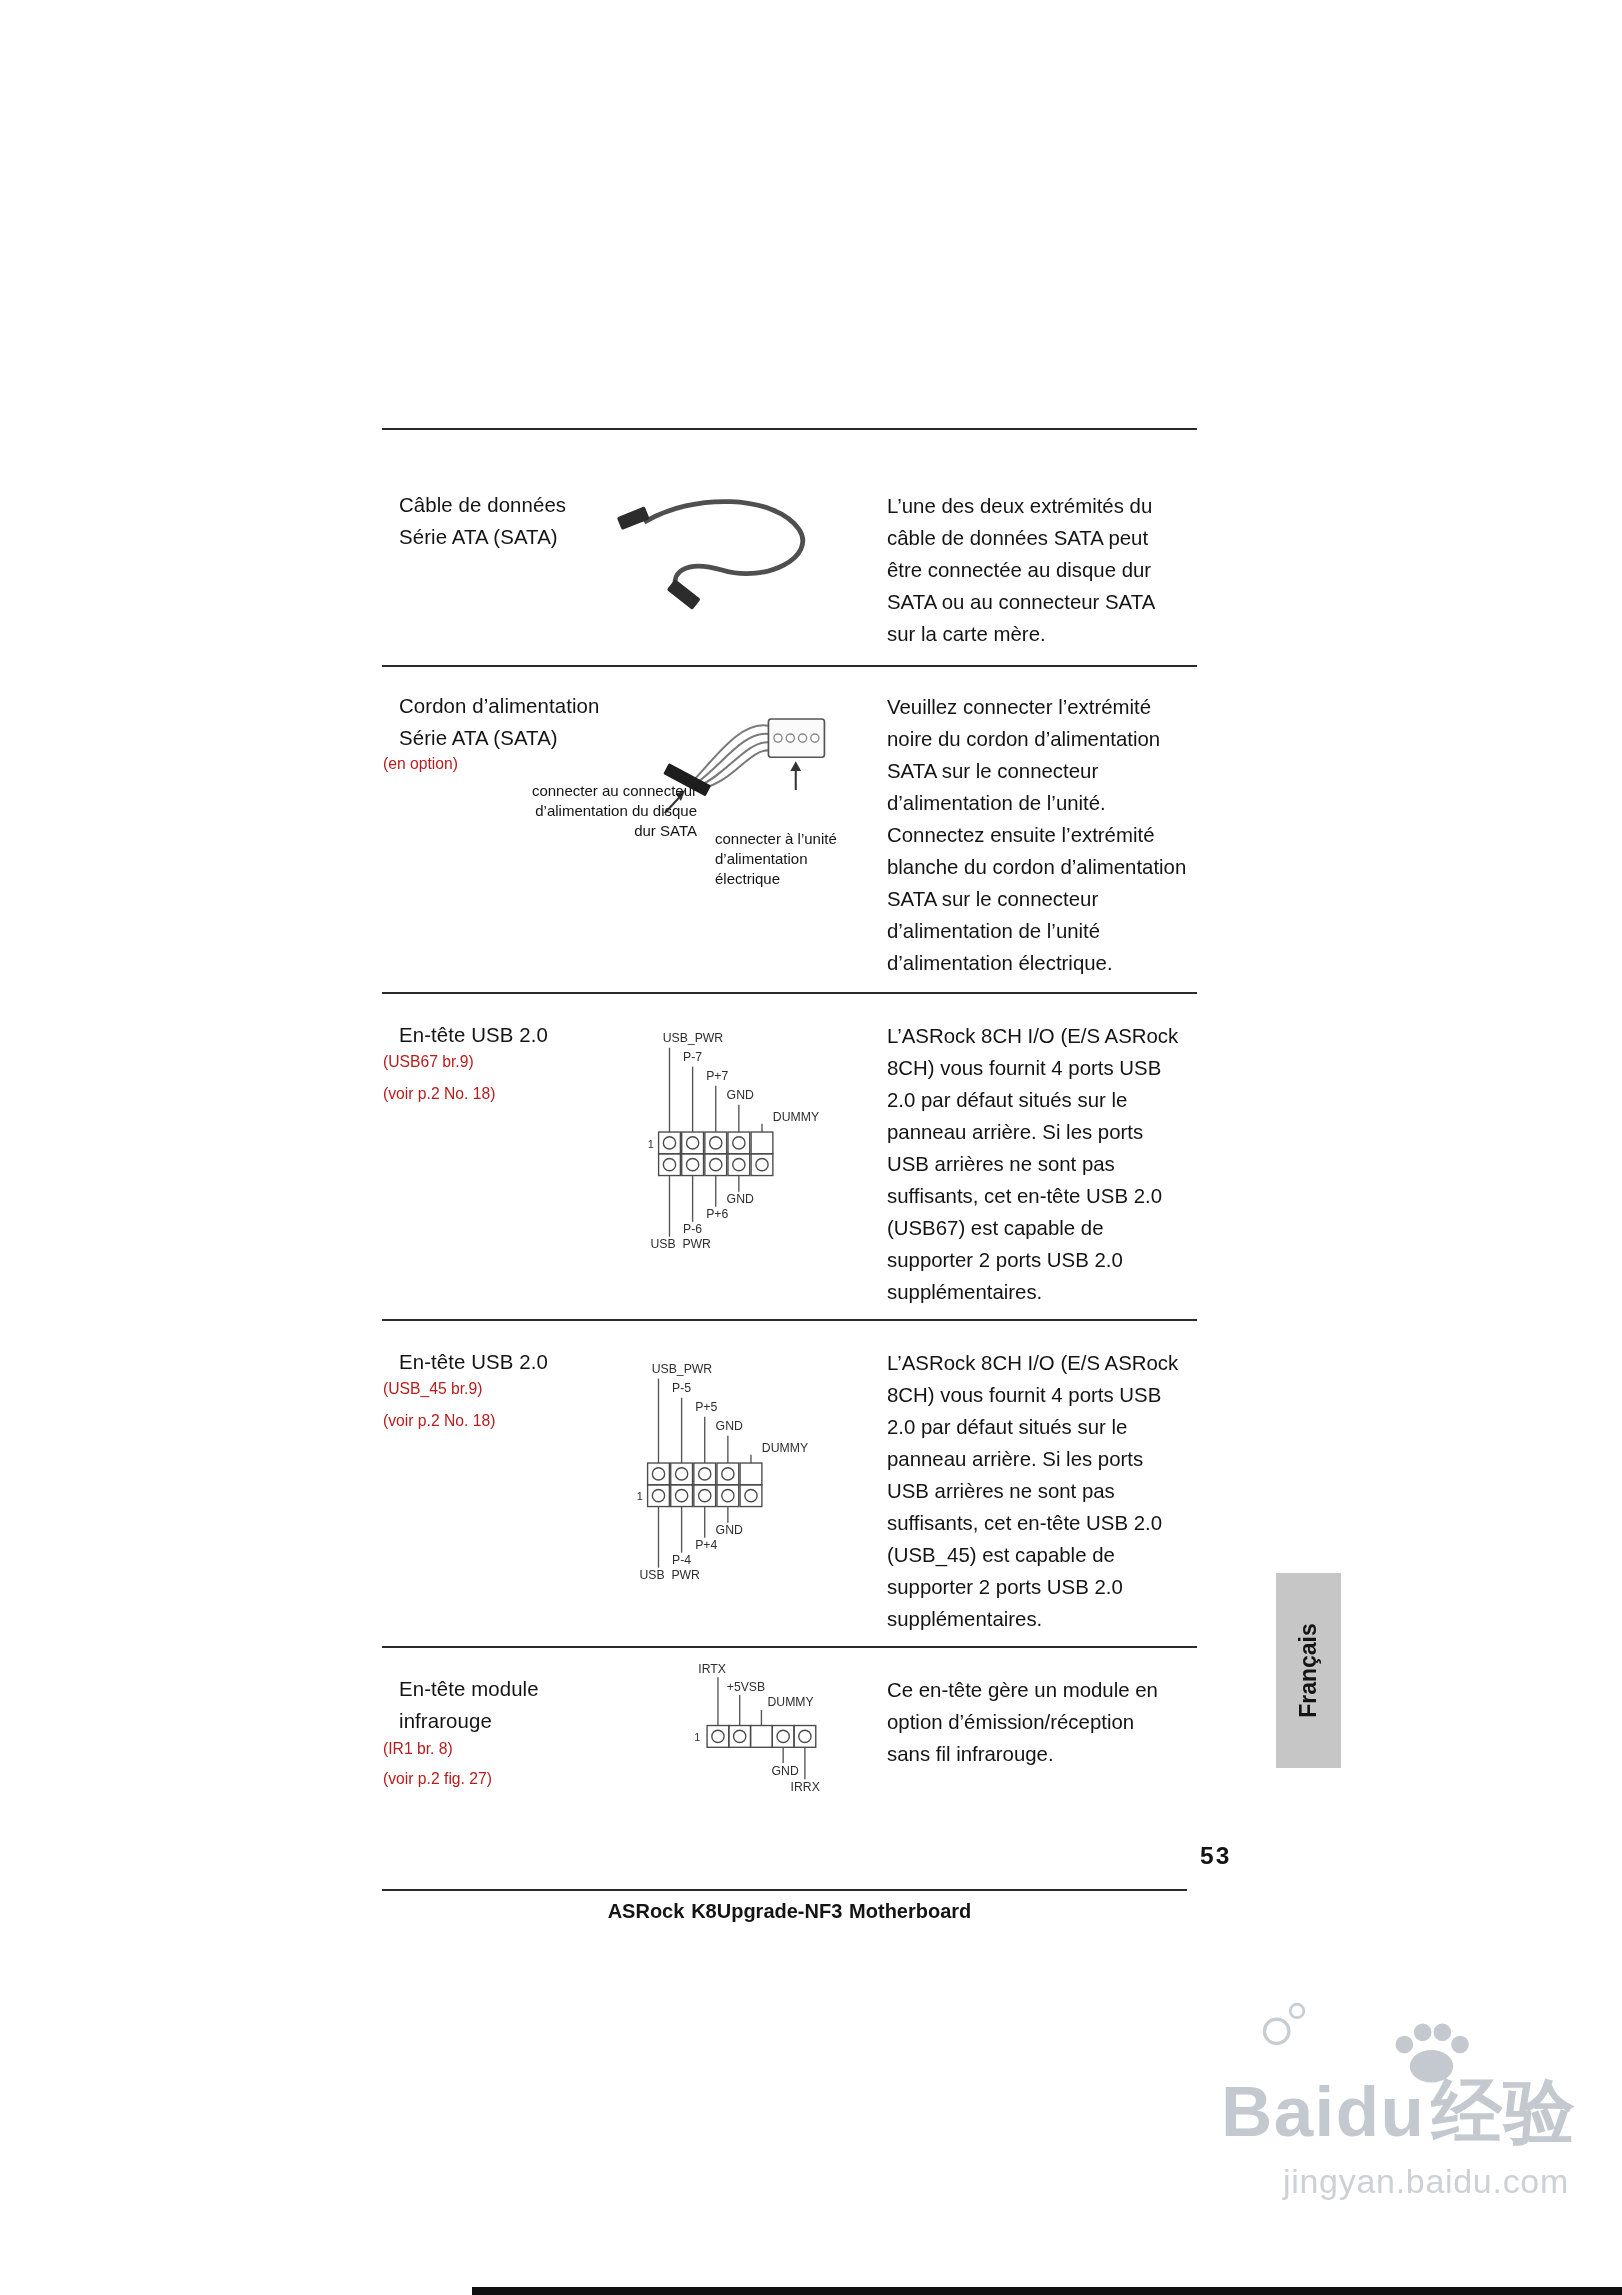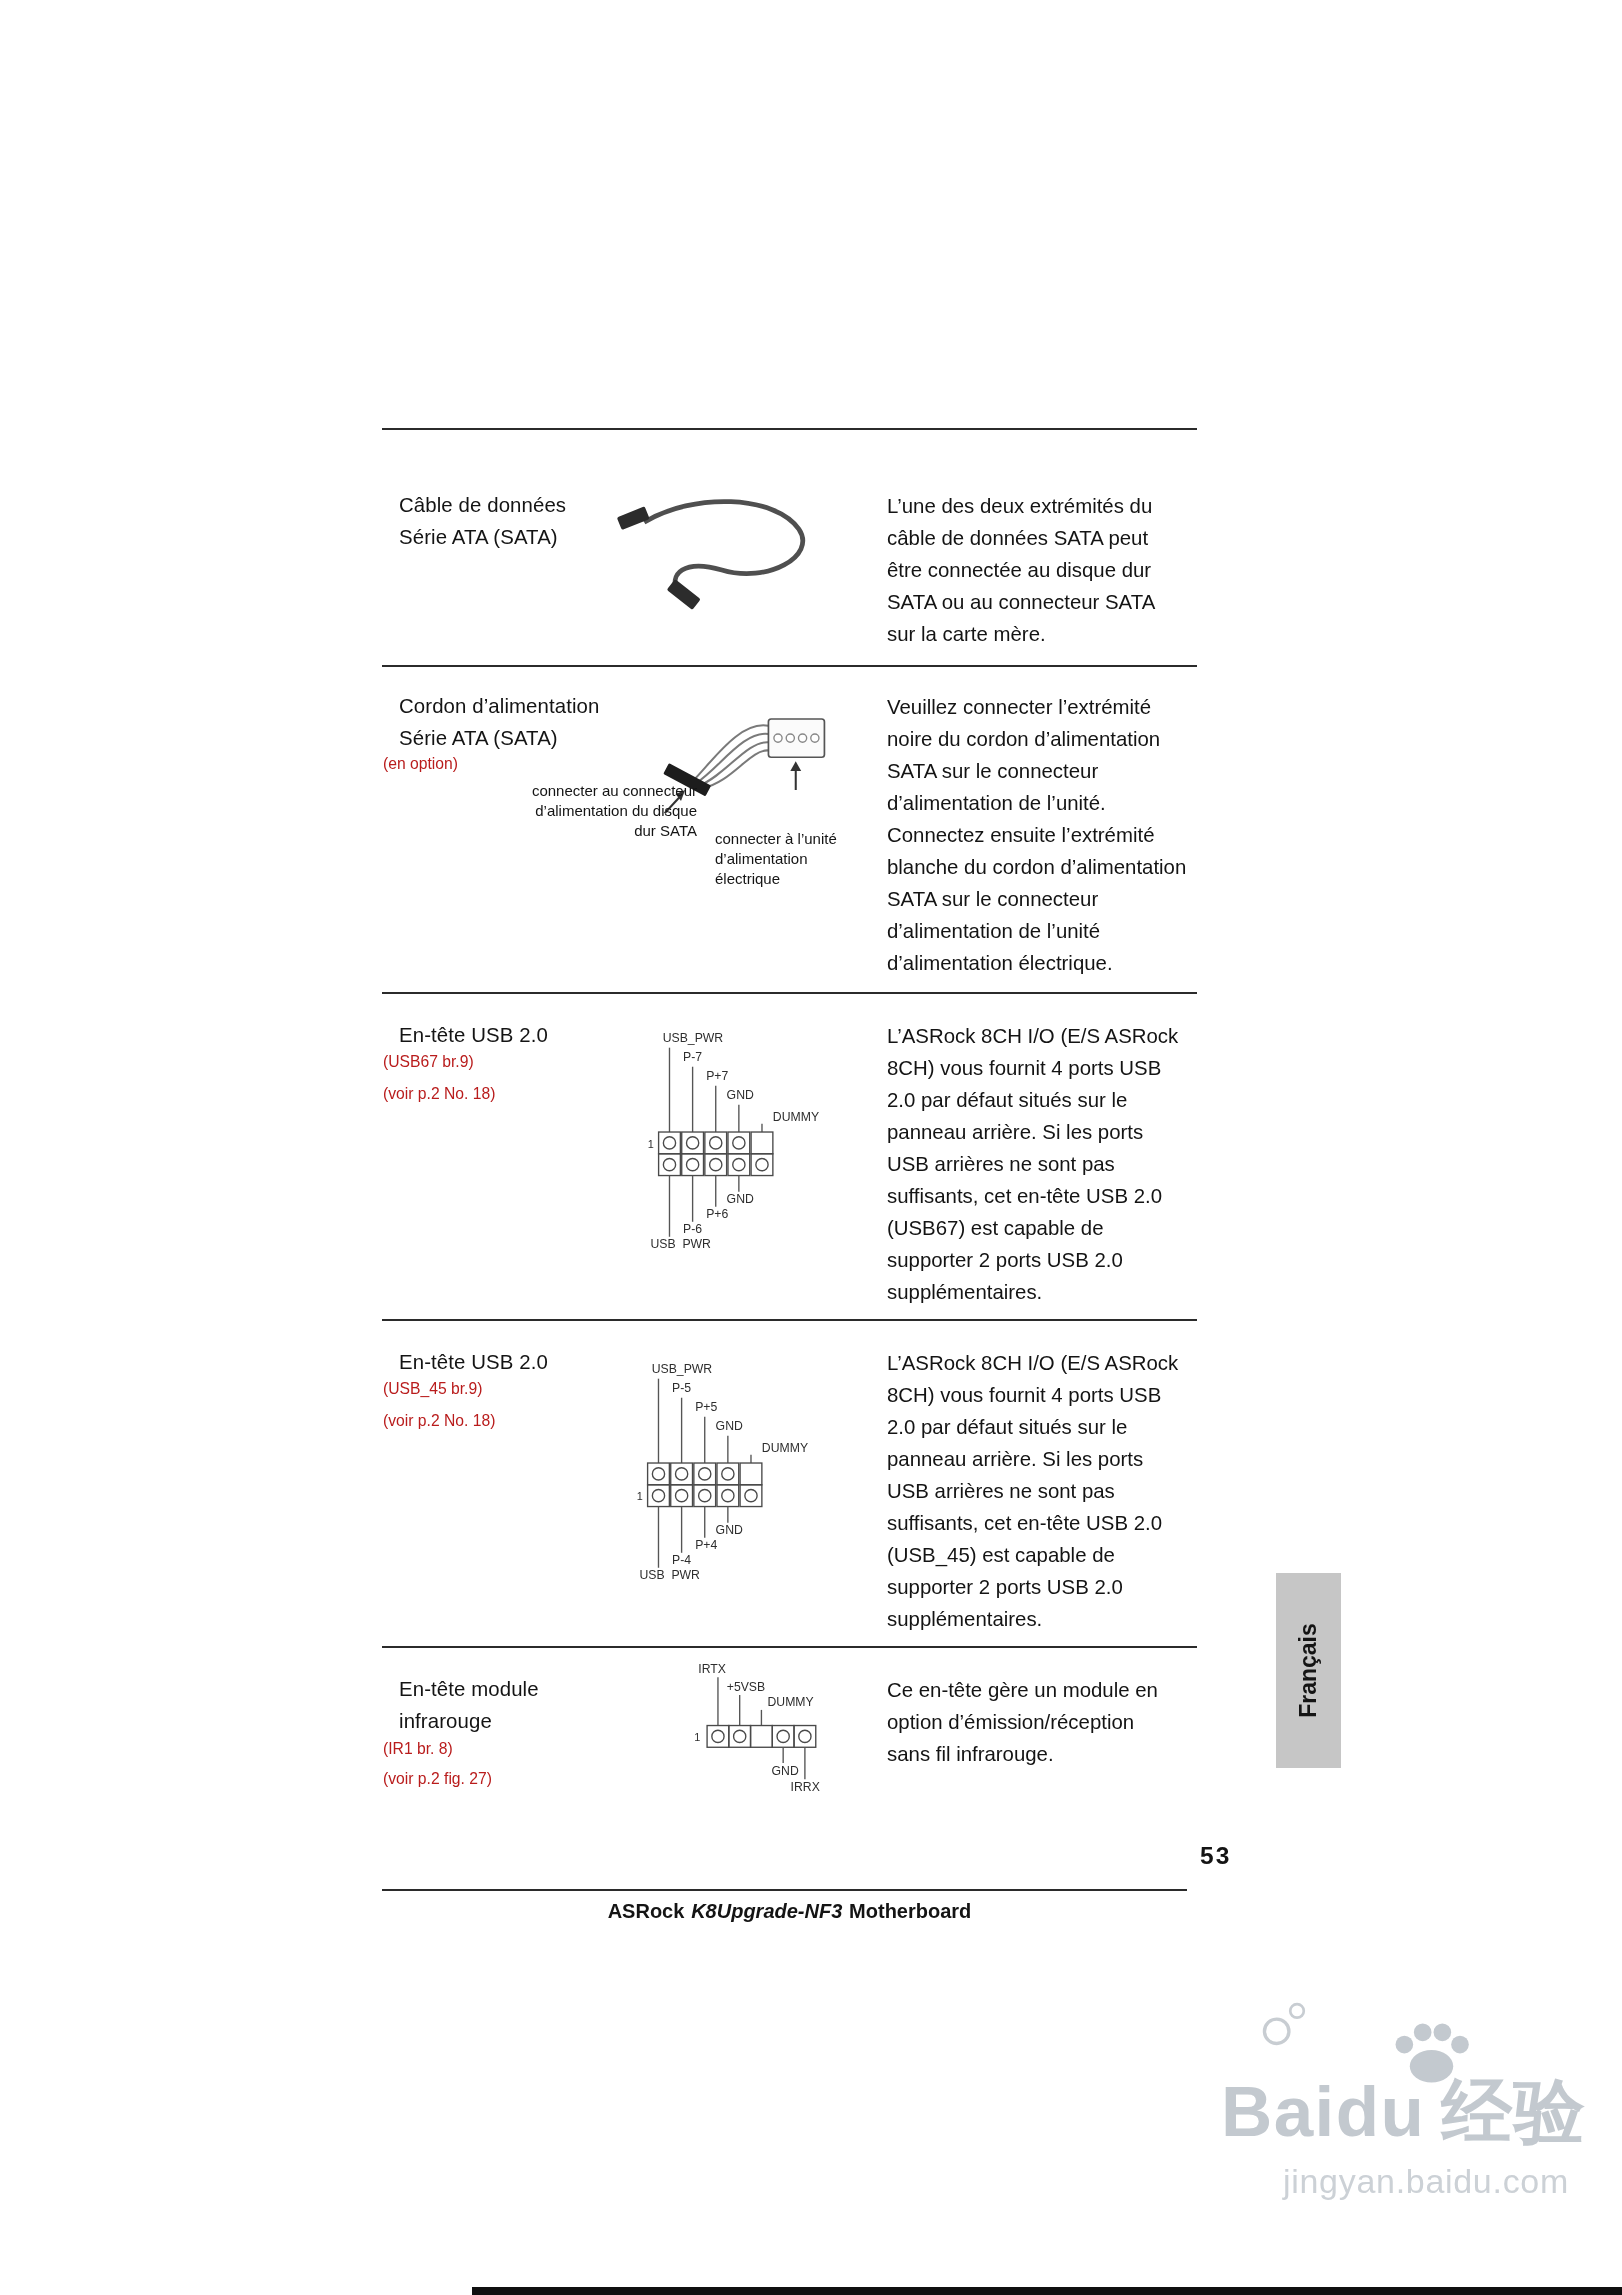--- a/index.html
+++ b/index.html
@@ -14,24 +14,24 @@
   .art{position:absolute}
   svg text{font-family:"Liberation Sans",sans-serif;fill:#2e2e2e}
   .ld{stroke:#555;stroke-width:2;fill:none}
   .pin{fill:none;stroke:#4a4a4a;stroke-width:2}
   .hole{fill:none;stroke:#4a4a4a;stroke-width:2}
   .lang-tab{position:absolute;left:1276px;top:1573px;width:65px;height:195px;background:#c6c6c6;display:flex;align-items:center;justify-content:center}
   .lang-tab span{transform:rotate(-90deg);font-size:23px;font-weight:bold;white-space:nowrap;color:#141414}
   .footer-rule{position:absolute;left:382px;top:1889px;width:805px;height:2px;background:#2b2b2b}
   .page-num{position:absolute;left:1200px;top:1842px;font-size:24.5px;font-weight:bold;letter-spacing:2px}
   .footer{position:absolute;left:382px;top:1900px;width:815px;text-align:center;font-size:20px;font-weight:bold}
-  .footer .model{font-style:italic;margin:0 6.8px}
+  .footer .model{margin:0 6.8px}
   .wm{position:absolute;color:#c3c9cf}
   .wm-brand{left:1221px;top:2065px;font-size:71px;font-weight:bold;letter-spacing:1.4px}
-  .wm-brand .cn{margin-left:16px}
+  .wm-brand .cn{margin-left:6px}
   .wm-url{left:1283px;top:2162px;font-size:34px;color:#ccd1d6;letter-spacing:0.7px}
   .bottom-bar{position:absolute;left:472px;top:2287px;width:1150px;height:8.2px;background:#101010}
 </style>
 </head>
 <body>
 
 <div>
 
   <div class="rule" style="top:428px"></div>
 

